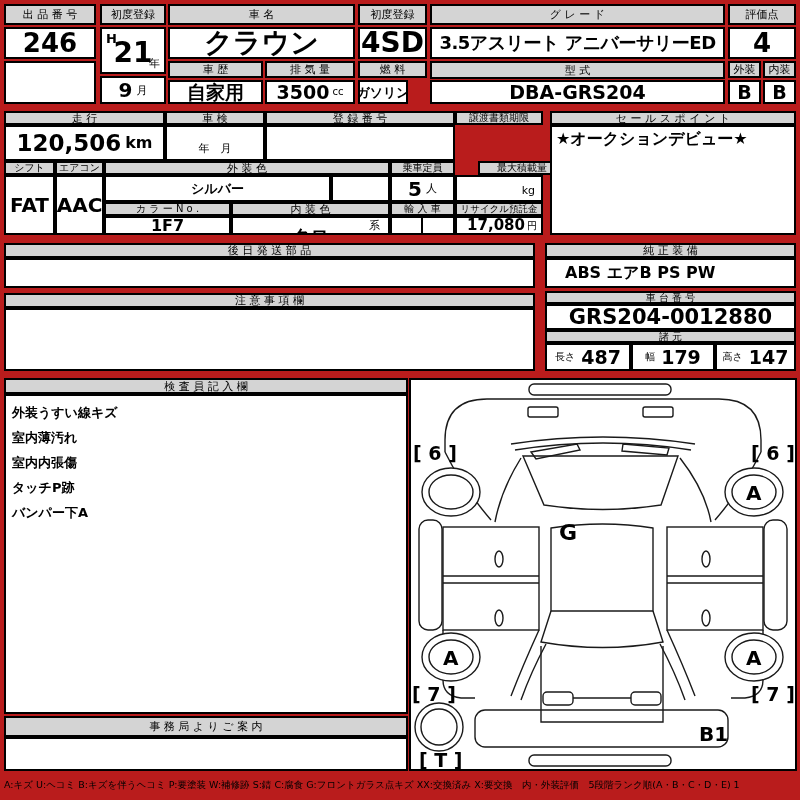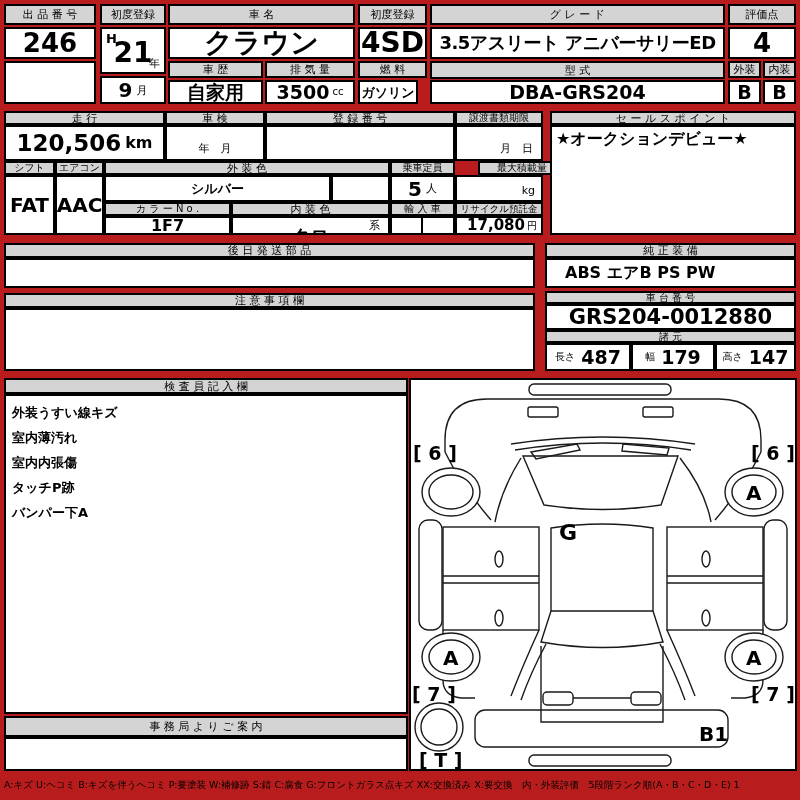--- a/index.html
+++ b/index.html
@@ -56,21 +56,21 @@
   <div class="cell b fs19" style="left:168px;top:80px;width:95px;height:24px">自家用</div>
   <div class="cell hdr" style="left:265px;top:61px;width:90px;height:17px">排 気 量</div>
   <div class="cell" style="left:265px;top:80px;width:90px;height:24px">
     <span class="b fs19">3500</span>
     <span class="unit" style="font-weight:normal">cc</span>
   </div>
 
   <div class="cell hdr" style="left:358px;top:4px;width:69px;height:21px">初度登録</div>
   <div class="cell b fs24" style="left:358px;top:27px;width:69px;height:32px">4SD</div>
   <div class="cell hdr" style="left:358px;top:61px;width:69px;height:17px">燃 料</div>
-  <div class="cell b fs13" style="left:358px;top:80px;width:60px;height:24px">ガソリン</div>
+  <div class="cell b fs13" style="left:358px;top:80px;width:50px;height:24px">ガソリン</div>
 
   <div class="cell hdr" style="left:430px;top:4px;width:295px;height:21px">グ レ ー ド</div>
   <div class="cell b fs18" style="left:430px;top:27px;width:295px;height:32px;letter-spacing:-0.5px">3.5アスリート アニバーサリーED</div>
   <div class="cell hdr" style="left:430px;top:61px;width:295px;height:18px">型 式</div>
   <div class="cell b fs19" style="left:430px;top:80px;width:295px;height:24px">DBA-GRS204</div>
 
   <div class="cell hdr" style="left:728px;top:4px;width:68px;height:21px">評価点</div>
   <div class="cell b fs26" style="left:728px;top:27px;width:68px;height:32px">4</div>
   <div class="cell hdr" style="left:728px;top:61px;width:33px;height:17px">外装</div>
   <div class="cell hdr" style="left:763px;top:61px;width:33px;height:17px">内装</div>
@@ -80,21 +80,20 @@
   <div class="cell hdr" style="left:4px;top:111px;width:161px;height:14px">走 行</div>
   <div class="cell" style="left:4px;top:125px;width:161px;height:36px">
     <span class="b fs23">120,506</span>
     <span class="b fs16" style="margin-left:4px">km</span>
   </div>
   <div class="cell hdr" style="left:165px;top:111px;width:100px;height:14px">車 検</div>
   <div class="cell fs11 bottom" style="left:165px;top:125px;width:100px;height:36px;padding-bottom:5px">年　月</div>
   <div class="cell hdr" style="left:265px;top:111px;width:190px;height:14px">登 録 番 号</div>
   <div class="cell" style="left:265px;top:125px;width:190px;height:36px"></div>
   <div class="cell hdr fs10" style="left:455px;top:111px;width:88px;height:14px">譲渡書類期限</div>
-  <div class="cell fs11 bottom right" style="left:455px;top:125px;width:88px;height:36px;padding:0 8px 5px 0">月　日</div>
 
   <div class="cell hdr fs10" style="left:4px;top:161px;width:51px;height:14px">シフト</div>
   <div class="cell hdr fs10" style="left:55px;top:161px;width:49px;height:14px">エアコン</div>
   <div class="cell b fs20" style="left:4px;top:175px;width:51px;height:60px">FAT</div>
   <div class="cell b fs20" style="left:55px;top:175px;width:49px;height:60px">AAC</div>
 
   <div class="cell hdr" style="left:104px;top:161px;width:286px;height:14px">外 装 色</div>
   <div class="cell b fs17" style="left:104px;top:175px;width:227px;height:27px">シルバー</div>
   <div class="cell" style="left:331px;top:175px;width:59px;height:27px"></div>
   <div class="cell hdr fs10" style="left:390px;top:161px;width:65px;height:14px">乗車定員</div>

